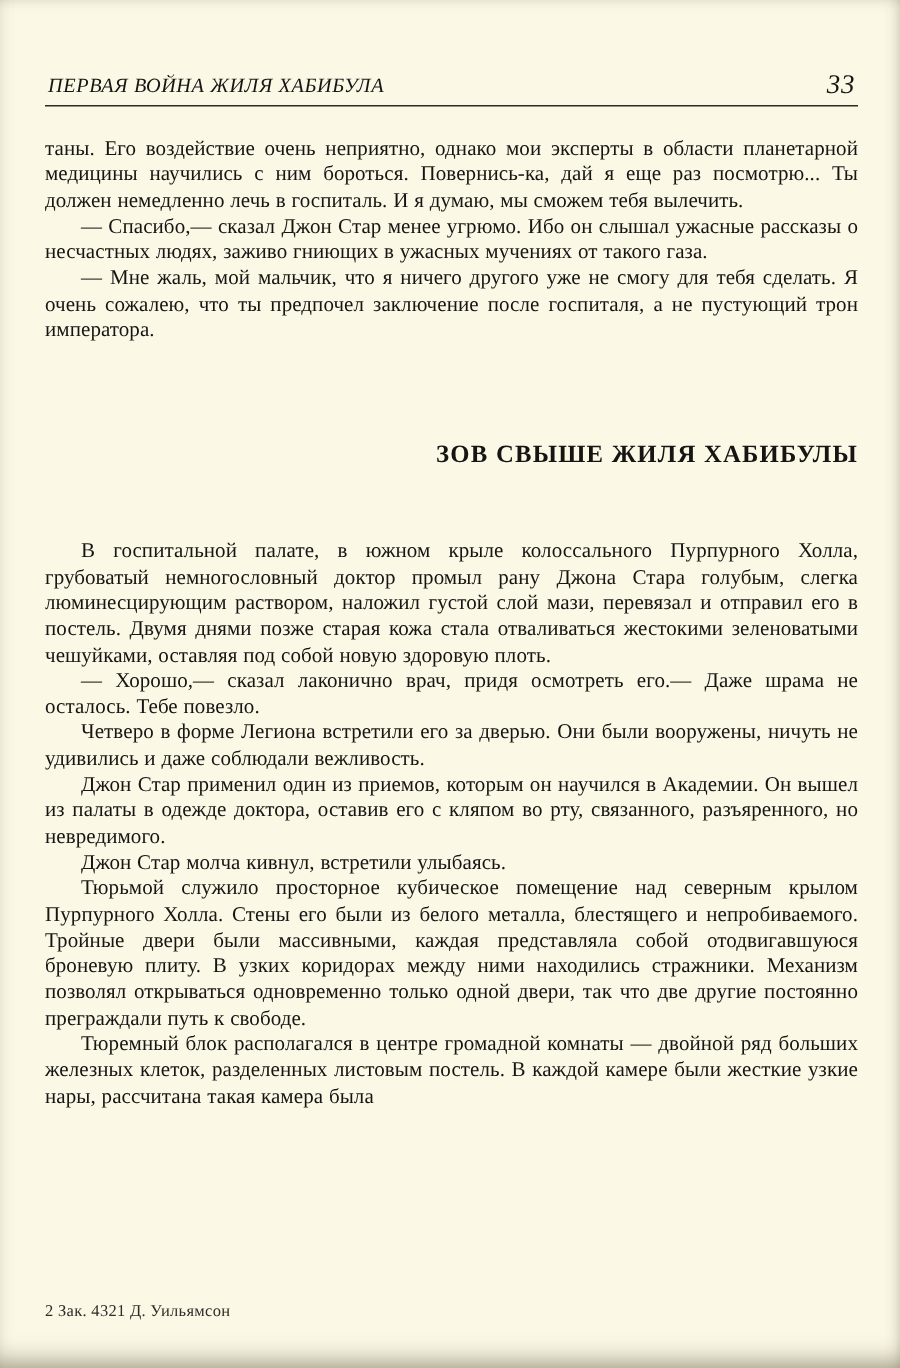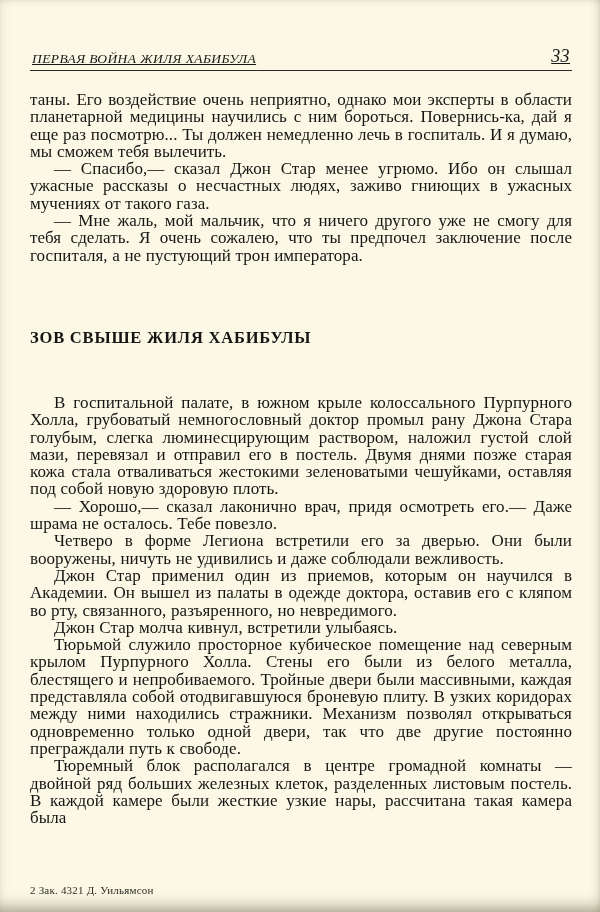--- a/index.html
+++ b/index.html
@@ -19,58 +19,57 @@
     color: #161513;
     overflow: hidden;
     box-shadow:
       inset 0 -12px 16px -8px rgba(92, 86, 58, 0.55),
       inset -5px 0 12px -8px rgba(92, 86, 58, 0.35),
       inset 0 6px 10px -8px rgba(92, 86, 58, 0.25);
   }
   .running-head {
     display: flex;
     justify-content: space-between;
-    align-items: flex-end;
+    align-items: center;
     font-style: italic;
     font-size: 13.5px;
     letter-spacing: 0.4px;
     padding: 0 2px 3px 2px;
     border-bottom: 1.5px solid #2b2a26;
-    text-decoration: underline;
   }
   .running-head .page-number {
     font-size: 18px;
   }
   .text-block {
     margin-top: 20px;
   }
   .para {
     margin: 0;
-    font-size: 17px;
+    font-size: 14px;
     line-height: 17.3px;
     text-align: justify;
     text-indent: 24px;
     hyphens: auto;
     letter-spacing: 0.05px;
     word-spacing: 0.3px;
   }
   .para.no-indent {
     text-indent: 0;
   }
   .chapter-title {
     margin: 64px 0 46px 0;
-    text-align: left;
+    text-align: right;
     font-size: 16.5px;
     font-weight: bold;
     letter-spacing: 0.8px;
   }
   .page-footer {
     position: absolute;
     left: 30px;
-    bottom: 16px;
+    bottom: 32px;
     font-size: 11px;
     letter-spacing: 0.2px;
     color: #2f2d28;
   }
 </style>
 </head>
 <body>
 
 <div class="page">
 

